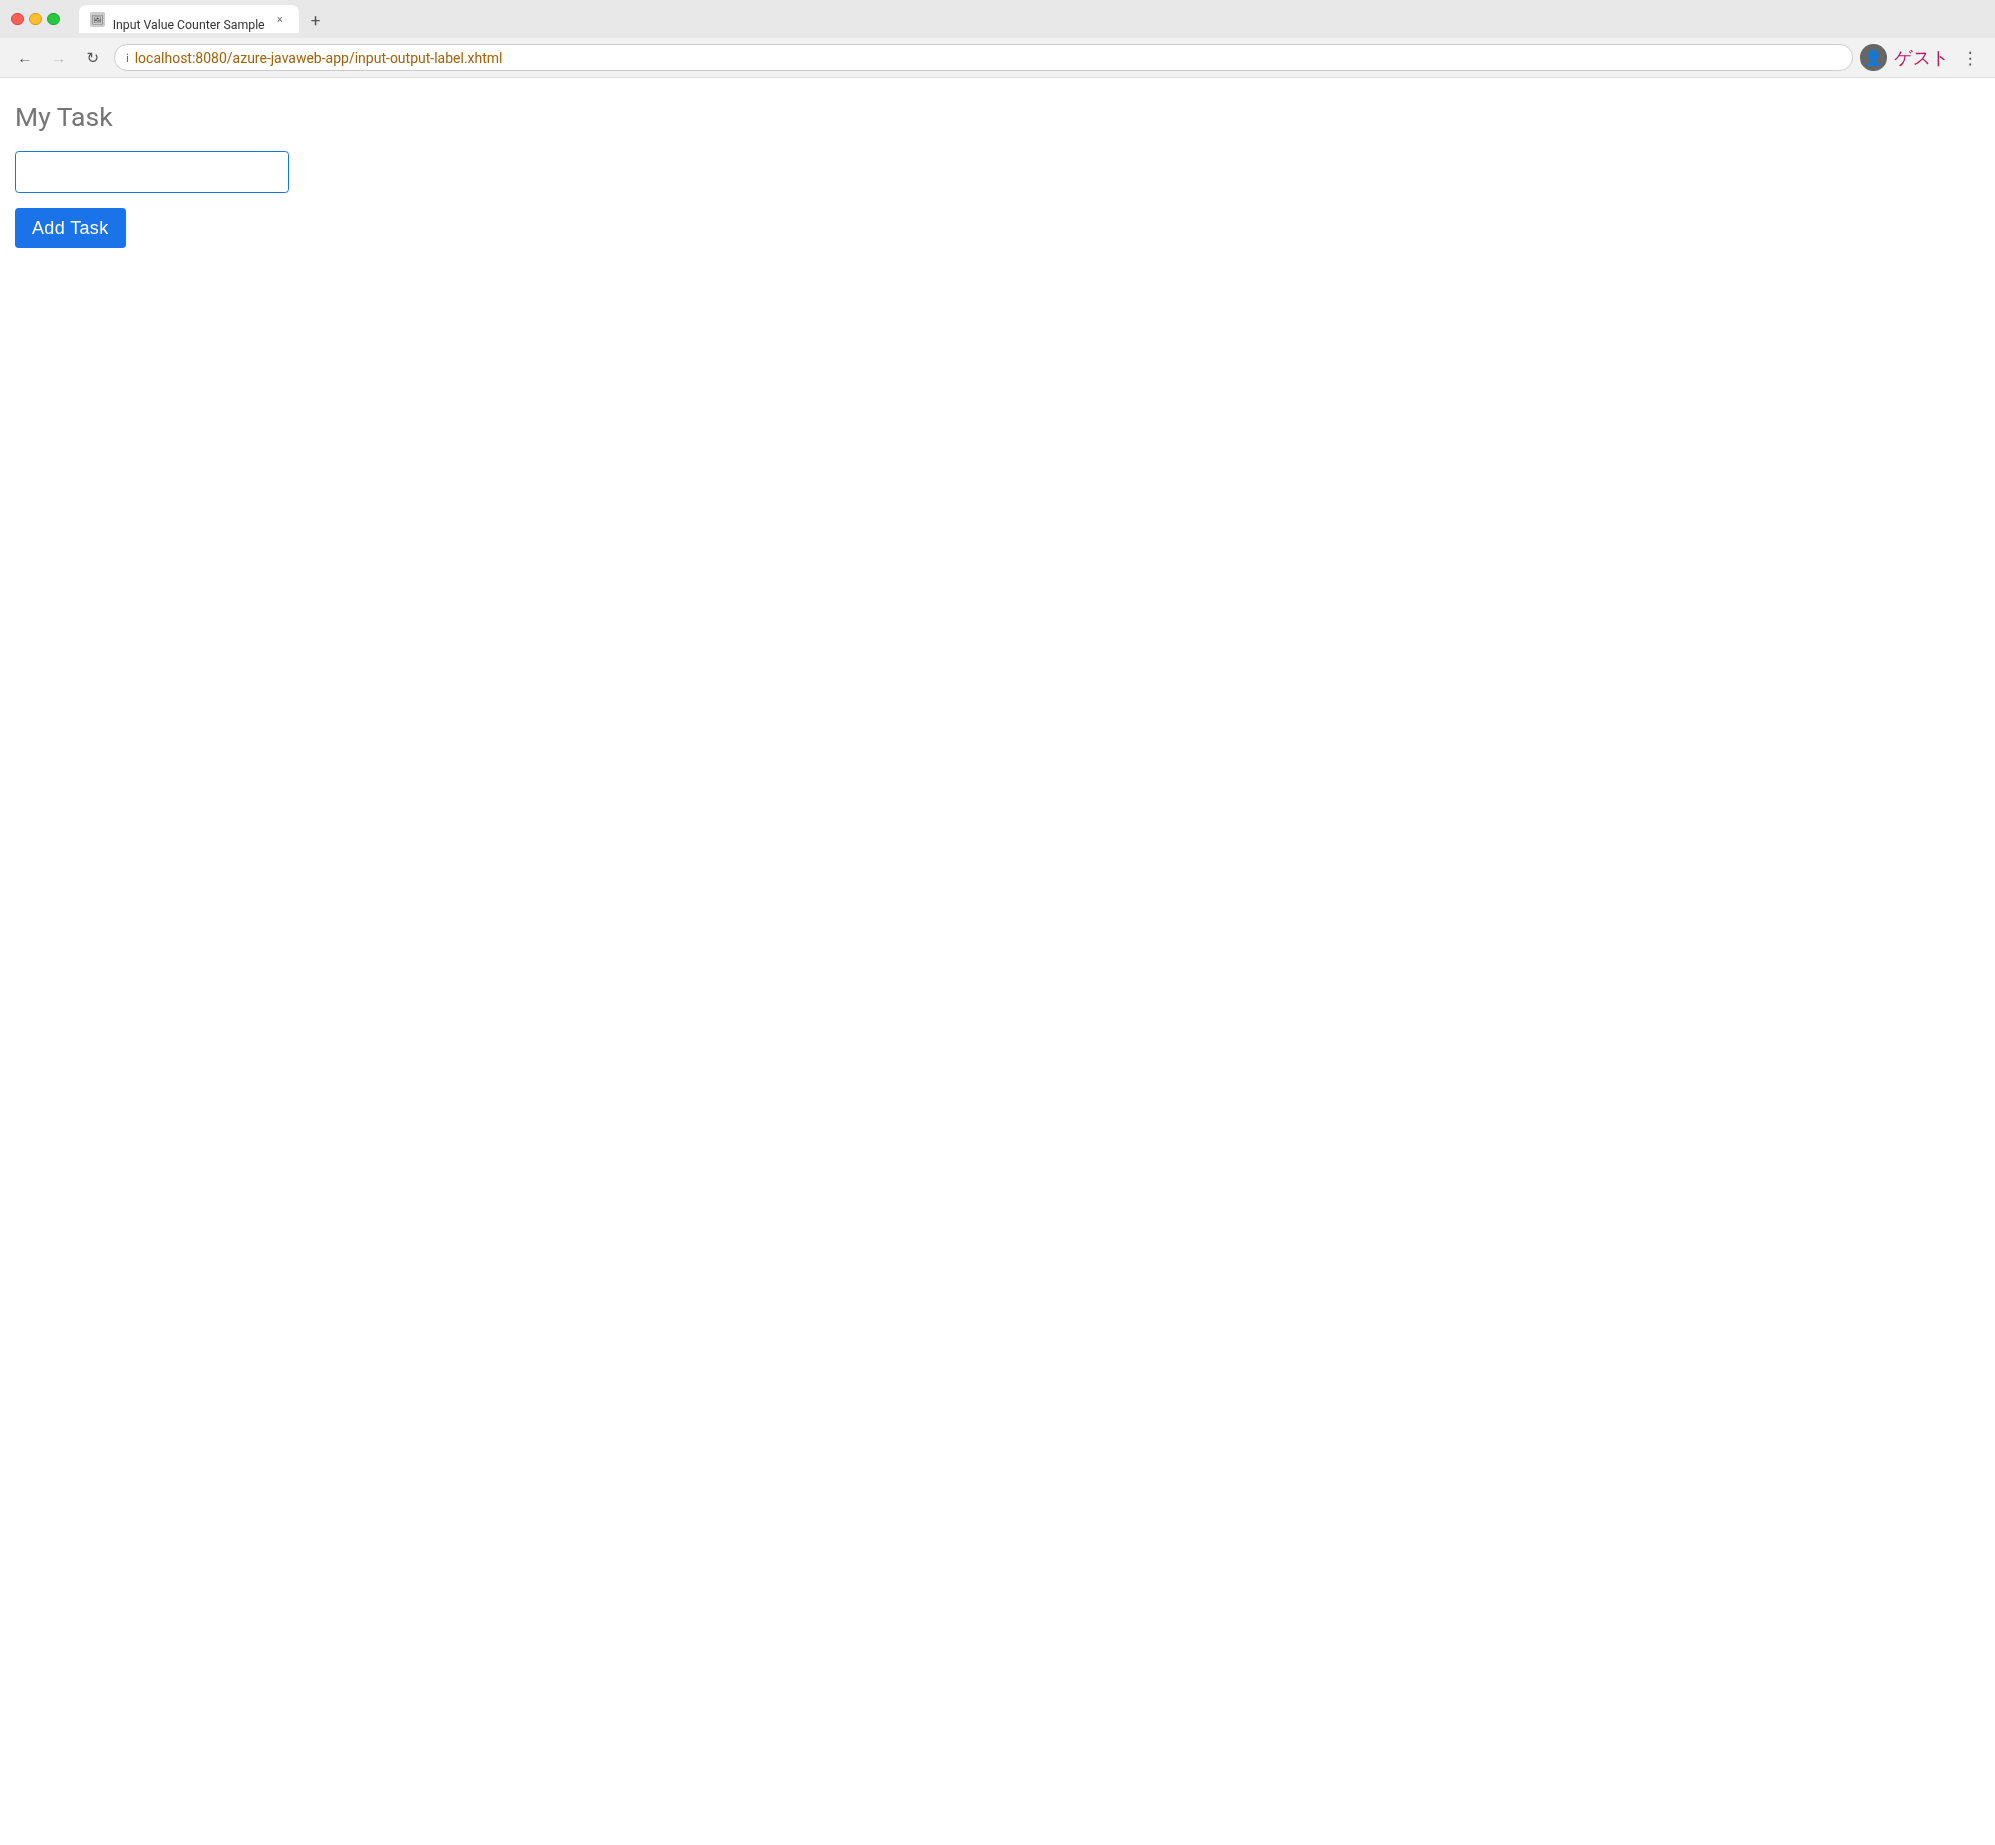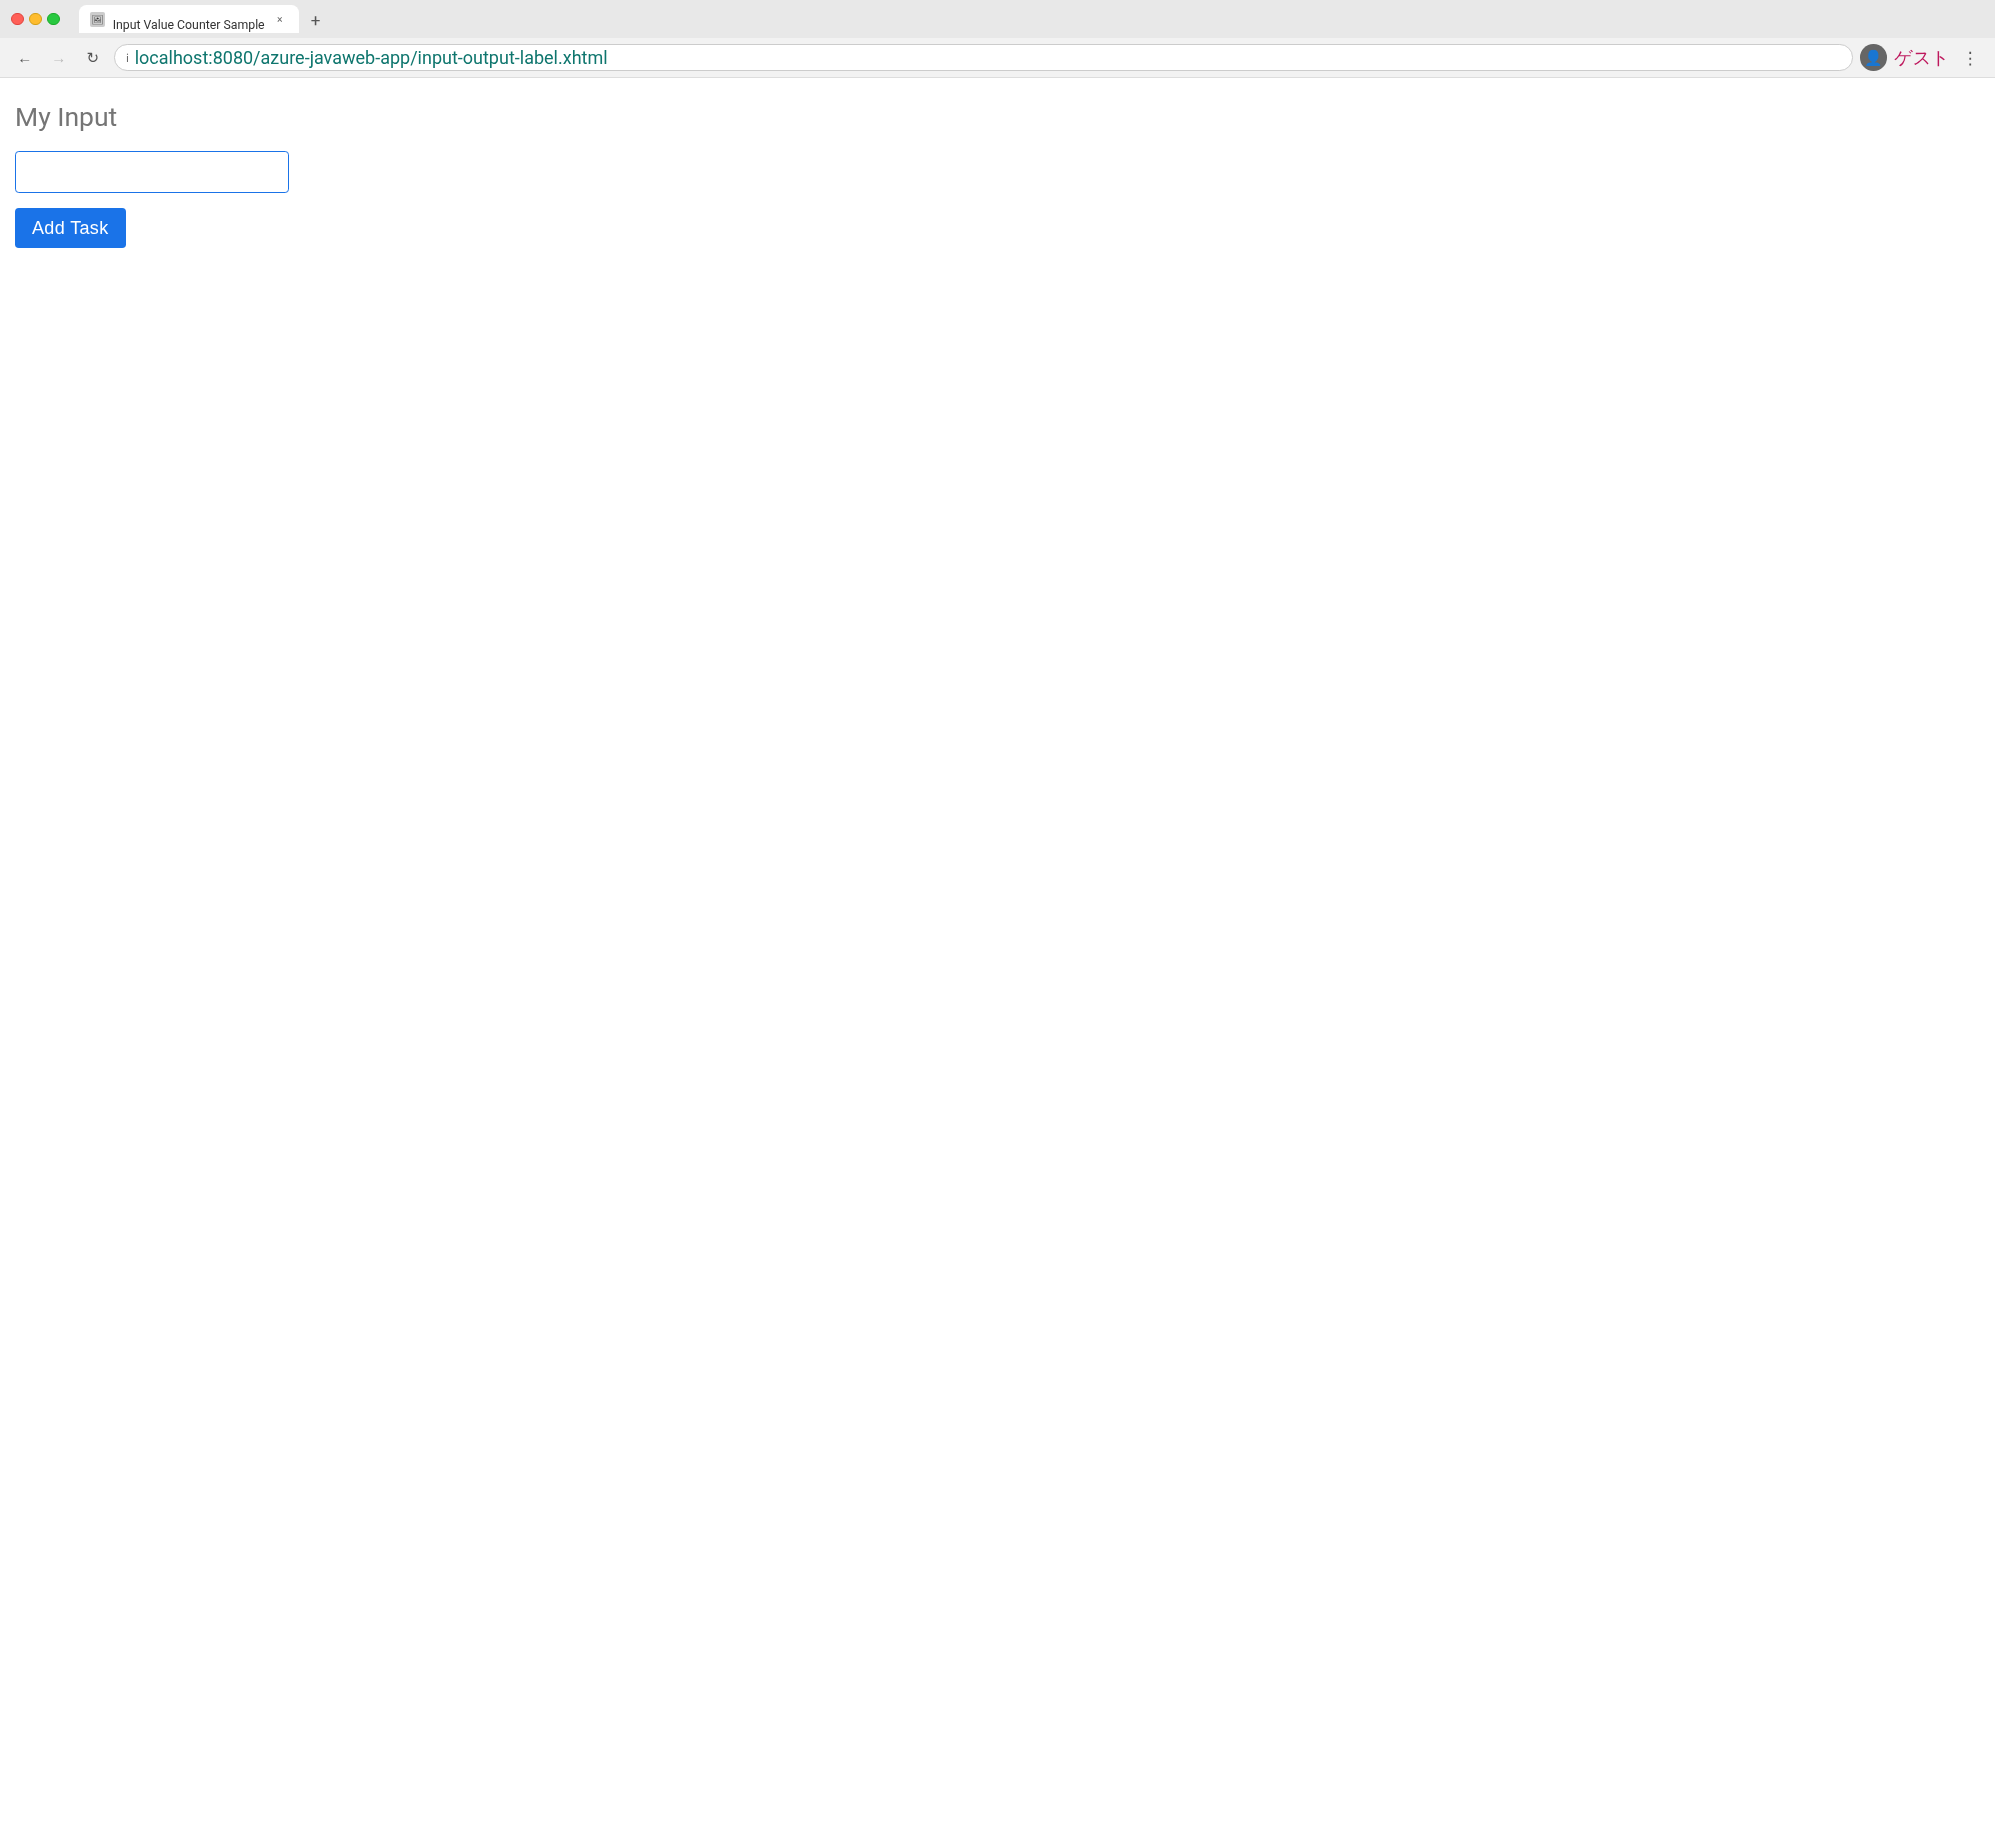--- a/index.html
+++ b/index.html
@@ -170,22 +170,22 @@
       font-size: 12.3px;
       color: #333;
     }
 
     .address-bar-icon {
       color: #666;
       font-size: 11.4px;
     }
 
     .address-text {
-      font-size: 18px;
-      color: #0f766e;
+      font-size: 14px;
+      color: #a16207;
     }
 
     .nav-right {
       display: flex;
       align-items: center;
       gap: 7.6px;
     }
 
     .profile-btn {
       width: 26.5px;
@@ -293,19 +293,19 @@
     <div class="nav-right">
       <div class="profile-btn">
         <span class="profile-icon">👤</span>
       </div>
       <span class="profile-label">ゲスト</span>
       <div class="menu-btn">⋮</div>
     </div>
   </div>
 
   <div class="page-content">
-    <h1 class="page-title">My Input</h1>
+    <h1 class="page-title">My Task</h1>
     <input class="task-input" type="text" placeholder="" style="">
     <button class="add-task-btn">Add Task</button>
   </div>
 
 </div>
 
 
 </body></html>

